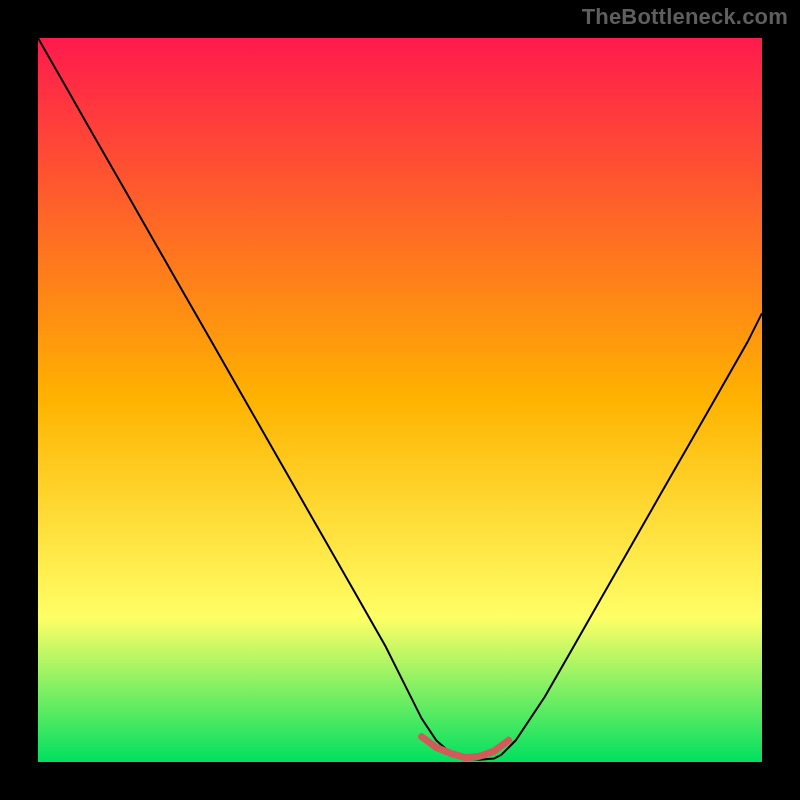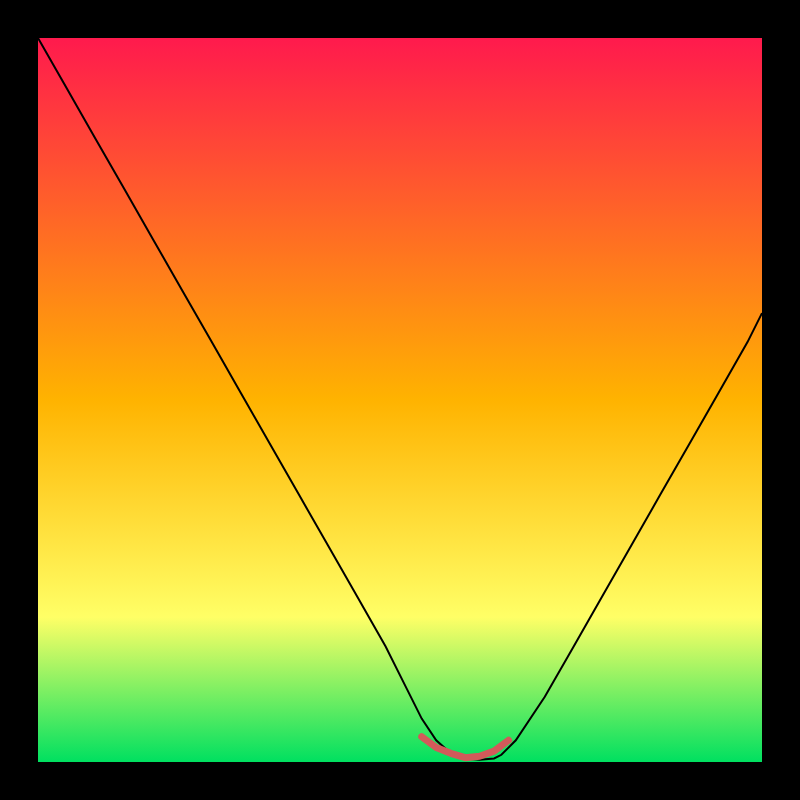--- a/index.html
+++ b/index.html
@@ -38,20 +38,21 @@
   .plot-area svg {
     display: block;
     width: 724px;
     height: 724px;
   }
 </style>
 </head>
 <body>
 
 <div class="frame">
+  <div class="watermark">TheBottleneck.com</div>
   <div class="plot-area">
     <svg id="plot-svg" viewBox="0 0 724 724">
       <defs>
         <linearGradient id="bg-grad" x1="0" y1="0" x2="0" y2="1">
           <stop id="g0" offset="0%" stop-color="#ff1a4d"></stop>
           <stop id="g1" offset="50%" stop-color="#ffb300"></stop>
           <stop id="g2" offset="80%" stop-color="#ffff66"></stop>
           <stop id="g3" offset="100%" stop-color="#00e060"></stop>
         </linearGradient>
       </defs>

